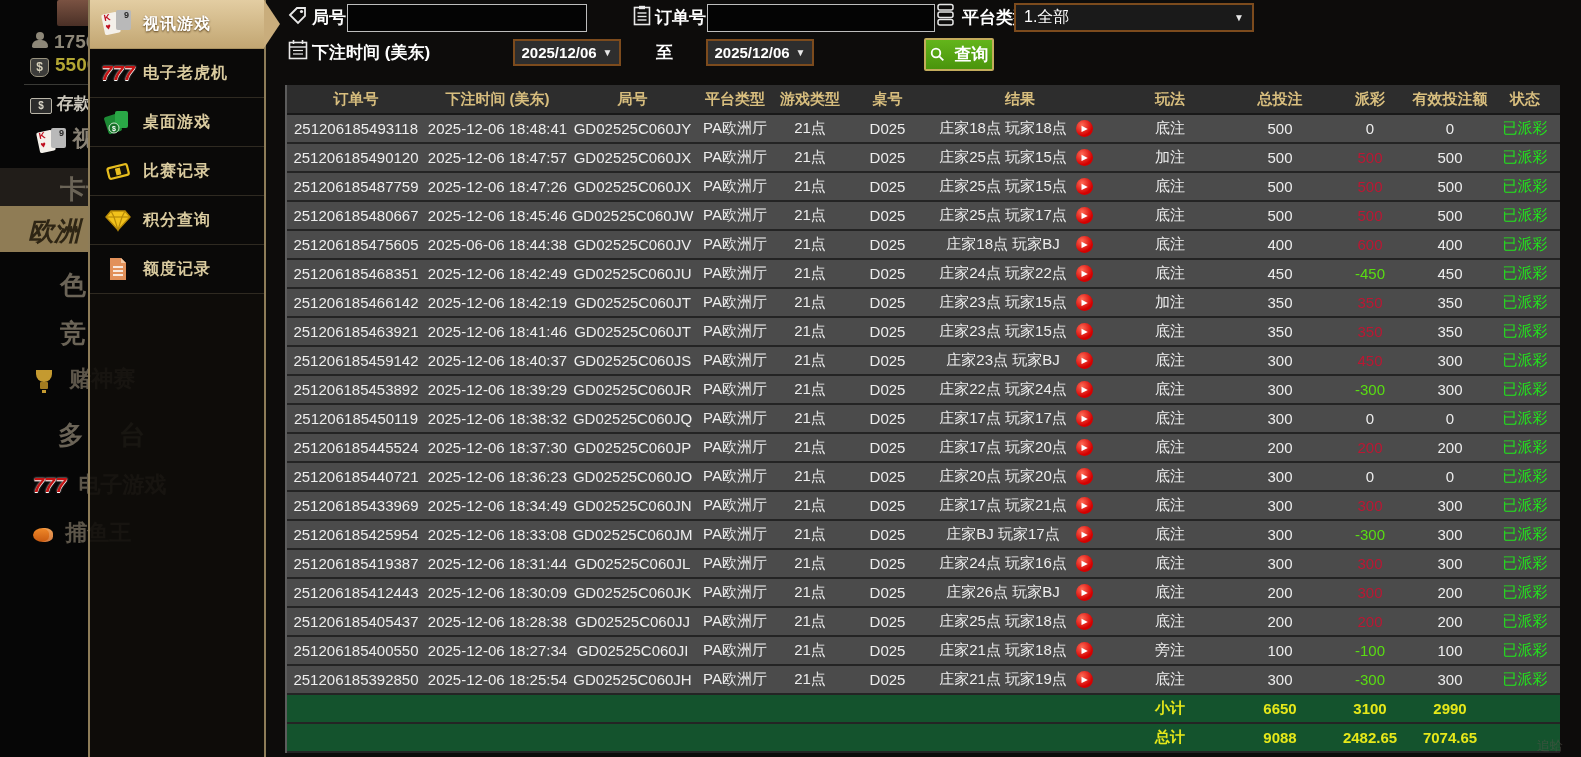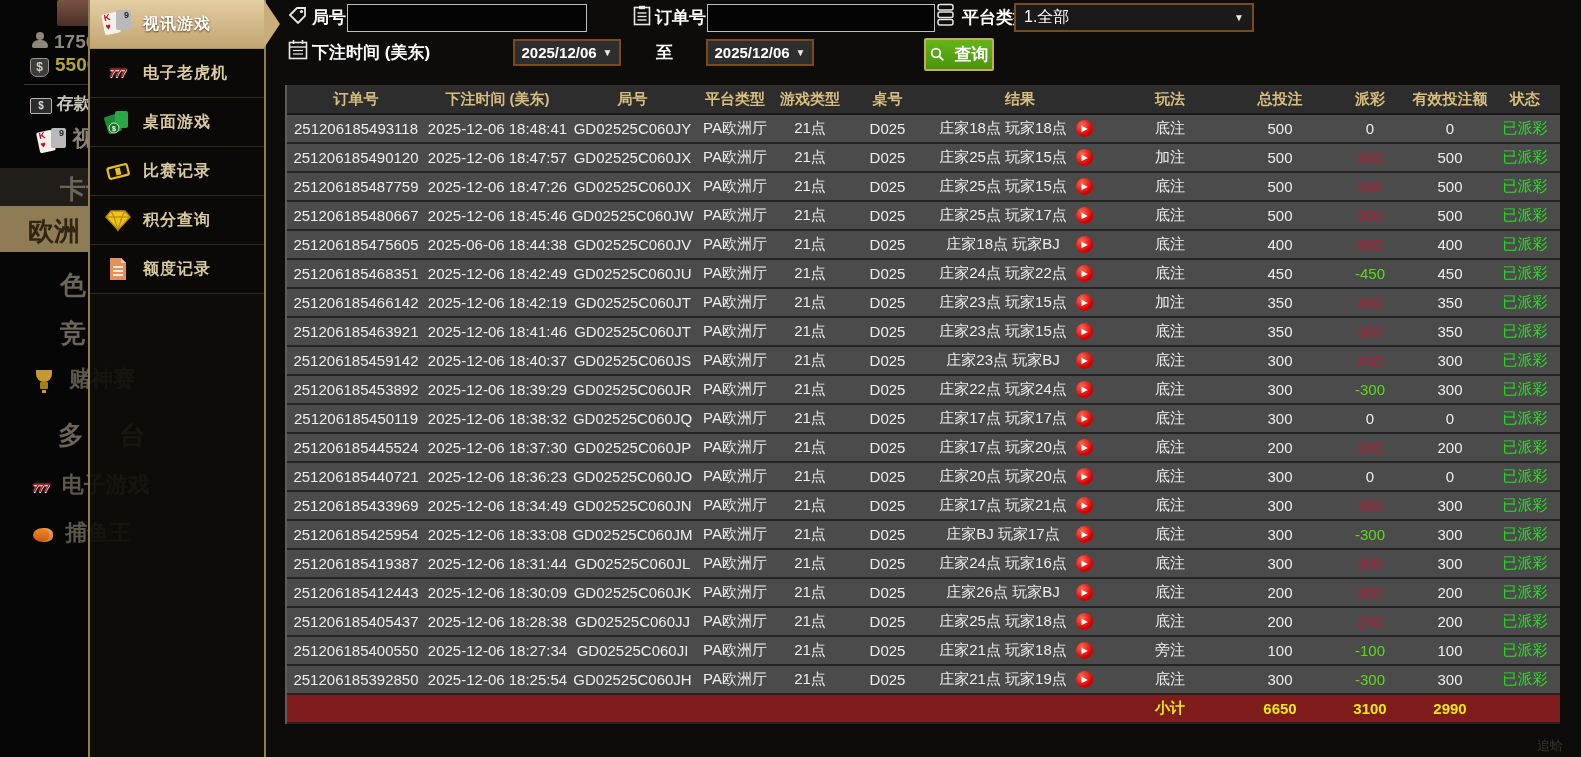--- a/index.html
+++ b/index.html
@@ -10,29 +10,29 @@
   .bg-sidebar{position:absolute;left:0;top:0;width:266px;height:757px;background:#060606;}
   .bgrow{position:absolute;left:0;width:266px;}
   .avatar{position:absolute;left:57px;top:0;width:33px;height:26px;background:linear-gradient(#7a5242,#4a3026);border-radius:2px;}
   .stat{position:absolute;font-weight:bold;font-size:19px;color:#8d8778;}
   .stat .v{margin-left:6px;}
   .money{color:#b2a634;}
   .divline{position:absolute;left:24px;top:84px;width:66px;height:1px;background:#3a3a36;}
   .bglabel{position:absolute;font-weight:bold;color:#6b6457;}
   .row-kk{top:168px;height:38px;background:#211d19;}
   .row-oz{top:206px;height:46px;background:#8f7c55;}
-  .ozt{color:#2e2514 !important;}
+  .ozt{color:#2e2514 !important;font-style:italic;}
   .bgbig{font-size:26px;}
   .bgmed{font-size:22px;color:#5d564a;}
   .icon-user{display:inline-block;width:16px;height:16px;position:relative;}
   .icon-user:before{content:"";position:absolute;left:4px;top:0;width:8px;height:8px;border-radius:50%;background:#8d8778;}
   .icon-user:after{content:"";position:absolute;left:0;top:8px;width:16px;height:8px;border-radius:7px 7px 2px 2px;background:#8d8778;}
   .icon-bag{display:inline-block;width:17px;height:17px;background:#3c3c3a;border:1px solid #99937f;border-radius:3px 3px 7px 7px;color:#d8d2bc;font-size:12px;font-weight:bold;text-align:center;line-height:16px;}
   .icon-bill{display:inline-block;width:20px;height:14px;background:#2c2c2c;border:1px solid #b9b5a8;border-radius:2px;color:#d9d5c8;font-size:10px;font-weight:bold;text-align:center;line-height:13px;}
-  .icon-777{display:inline-block;font-style:italic;font-weight:900;font-size:10px;color:#c41414;text-shadow:0 0 2px #fff,0 1px 0 #fff;}
+  .icon-777{display:inline-block;font-style:italic;font-weight:900;font-size:20px;color:#c41414;text-shadow:0 0 2px #fff,0 1px 0 #fff;}
   .icon-fish{display:inline-block;width:20px;height:14px;border-radius:50% 40% 40% 50%;background:linear-gradient(#f08a2a,#c85a10);box-shadow:inset -4px 0 0 #fff3;}
   .icon-trophy{display:inline-block;width:22px;height:20px;position:relative;}
   .icon-trophy:before{content:"";position:absolute;left:3px;top:0;width:16px;height:12px;background:#c49a30;border-radius:0 0 8px 8px;}
   .icon-trophy:after{content:"";position:absolute;left:7px;top:12px;width:8px;height:7px;background:#a37c20;border-radius:1px;box-shadow:0 6px 0 -2px #c49a30;}
   .icon-cards{display:inline-block;width:30px;height:26px;position:relative;}
   .icon-cards .c1{position:absolute;left:0;top:3px;width:16px;height:21px;background:#f4f0ea;border-radius:2px;transform:rotate(-12deg);color:#c01020;font-size:9px;font-weight:bold;line-height:9px;padding-left:2px;box-sizing:border-box;}
   .icon-cards .c2{position:absolute;left:13px;top:0;width:15px;height:20px;background:#b9b9b9;border-radius:2px;color:#2a2a2a;font-size:9px;font-weight:bold;text-align:right;padding-right:2px;box-sizing:border-box;}
 
   
   .menu{position:absolute;left:88px;top:0;width:178px;height:757px;background:rgba(16,13,10,0.90);
@@ -60,21 +60,21 @@
   .thead{background:#2d2d2d;height:28px;border-bottom:2px solid #181818;}
   .thead span{display:flex;align-items:center;justify-content:center;color:#d8be7e;font-size:15px;font-weight:bold;}
   .trow{background:#4b4b4b;height:27px;border-bottom:2px solid #242424;}
   .tc{display:flex;align-items:center;justify-content:center;font-size:15px;color:#ededed;white-space:nowrap;overflow:hidden;}
   .c-result{display:grid;grid-template-columns:1fr 34px;}
   .c-result .rtext{display:flex;align-items:center;justify-content:center;}
   .playbtn{width:17px;height:17px;border-radius:50%;background:radial-gradient(circle at 35% 30%,#ff6a55,#d40000 65%);color:#fff;font-size:8px;display:flex;align-items:center;justify-content:center;cursor:pointer;align-self:center;}
   .pay-pos{color:#bb1733;}
   .pay-neg{color:#59dd12;}
   .st-green{color:#22e41c;}
-  .sumrow{background:#7f1d1d;height:27px;border-bottom:2px solid #242424;}
+  .sumrow{background:#14532d;height:27px;border-bottom:2px solid #242424;}
   .sumrow span{display:flex;align-items:center;justify-content:center;font-size:15px;font-weight:bold;color:#e6e81a;}
   .watermark{position:absolute;right:18px;bottom:2px;color:#55534a;font-size:13px;opacity:.55;font-family:Liberation Serif, serif;}
   svg{display:block;}
 </style>
 </head>
 <body>
 
 <div id="stage">
 
   <div class="bg-sidebar">
@@ -533,20 +533,34 @@
         <span></span>
         <span></span>
         <span></span>
         <span></span>
       <span>小计</span>
       <span>6650</span>
       <span>3100</span>
       <span>2990</span>
       <span></span>
     </div>
+    <div class="sumrow grid12">
+      <span></span>
+        <span></span>
+        <span></span>
+        <span></span>
+        <span></span>
+        <span></span>
+        <span></span>
+      <span>总计</span>
+      <span>9088</span>
+      <span>2482.65</span>
+      <span>7074.65</span>
+      <span></span>
+    </div>
   </div>
 
   <div class="menu">
     <div class="mitem active">
       <span class="micon icon-cards">
           <span class="c1">K<br>♥</span>
           <span class="c2">9</span>
         </span>
       <span class="mlabel">视讯游戏</span>
     </div>

